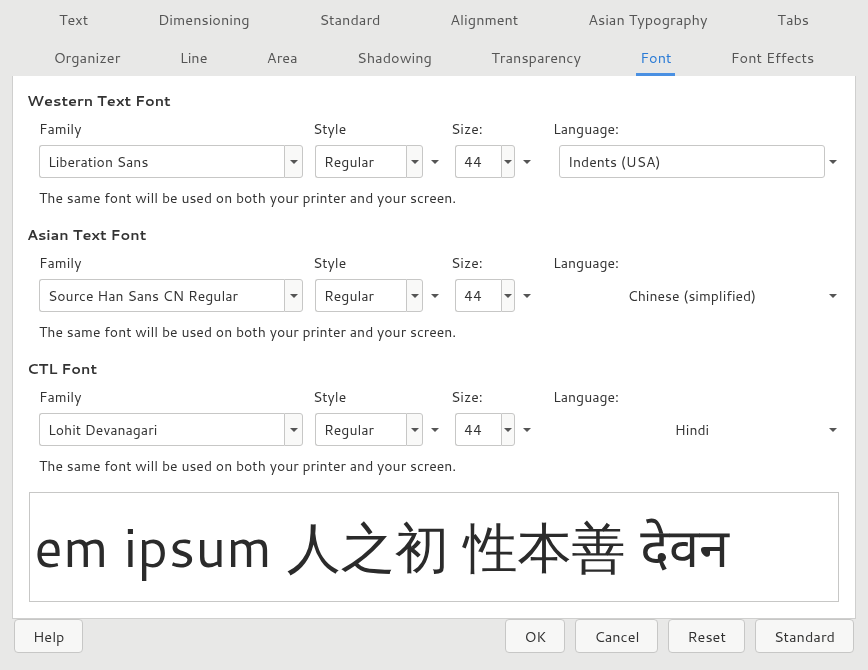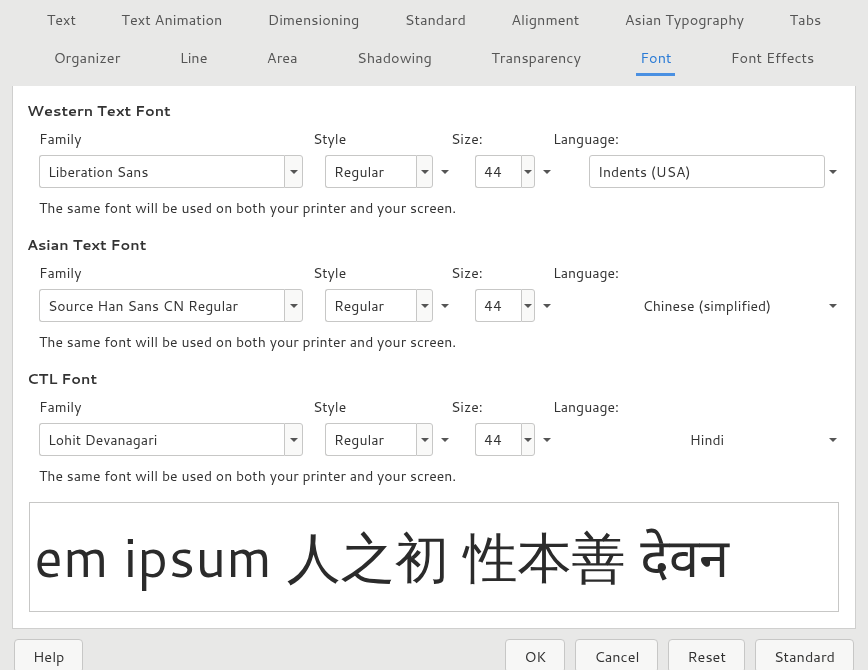--- a/index.html
+++ b/index.html
@@ -3,29 +3,29 @@
 <meta charset="utf-8">
 <style>
 * { box-sizing: border-box; margin: 0; padding: 0; font-family: "Segoe UI", "Cantarell", sans-serif; }
 html, body { width: 868px; height: 670px; background: #e8e8e7; }
 .window { width: 868px; height: 580px; display: flex; flex-direction: column; }
 .tabbar { padding: 0 12px; }
 .tabrow { display: flex; height: 38px; align-items: center; justify-content: space-around; padding: 0 12px; }
 .tab { padding: 0 12px; height: 38px; display: flex; align-items: center; color: #555; font-size: 14.5px; cursor: pointer; position: relative; }
 .tab.active { color: #2a7bd6; }
 .tab.active::after { content: ""; position: absolute; bottom: 0; left: 8px; right: 8px; height: 3px; background: #4a90e2; }
-.content { flex: 1; background: #fff; margin: 10px 12px; border: 1px solid #cfcfce; border-top: none; padding: 10px 14px 14px 14px; display: flex; flex-direction: column; }
+.content { flex: 1; background: #fff; margin: 0 12px; border: 1px solid #cfcfce; border-top: none; padding: 10px 14px 14px 14px; display: flex; flex-direction: column; }
 .section-title { font-weight: 700; font-size: 14.5px; color: #333; margin-top: 4px; margin-bottom: 8px; }
 .labels-row { display: flex; gap: 10px; margin-left: 12px; margin-bottom: 6px; }
 .labels-row .lab { font-size: 14px; color: #333; }
 .labels-row .lab.family { width: 264px; }
 .labels-row .lab.style  { width: 128px; }
 .labels-row .lab.size   { width: 92px; }
 .labels-row .lab.lang   { flex: 1; }
-.inputs-row { display: flex; gap: 22px; margin-left: 12px; margin-bottom: 10px; align-items: center; }
+.inputs-row { display: flex; gap: 12px; margin-left: 12px; margin-bottom: 10px; align-items: center; }
 .combo { display: flex; align-items: stretch; height: 33px; }
 .combo input { border: 1px solid #c7c7c6; border-right: none; border-radius: 3px 0 0 3px; padding: 0 8px; font-size: 14px; background: #fff; width: 100%; color: #333; }
 .combo .dd { width: 20px; border: 1px solid #c7c7c6; border-left: 1px solid #c7c7c6; border-radius: 0 3px 3px 0; display: flex; align-items: center; justify-content: center; background: #f9f9f8; cursor: pointer; }
 .dd svg, .dd-standalone svg { width: 10px; height: 10px; fill: #555; }
 .dd-standalone { width: 16px; height: 33px; display: flex; align-items: center; justify-content: center; cursor: pointer; }
 .col-family { width: 264px; }
 .col-style  { display:flex; align-items:center; width: 128px; gap:4px; }
 .col-style .combo { flex:1; }
 .col-size   { display:flex; align-items:center; width: 92px; gap:4px; }
 .col-size .combo { width: 60px; }
@@ -41,21 +41,20 @@
 .footer .spacer { flex: 1; }
 .footer .btn + .btn { margin-left: 10px; }
 </style>
 </head>
 <body>
 
 <div class="window">
   <div class="tabbar">
     <div class="tabrow" id="tabrow1">
         <div class="tab">Text</div>
-        <div class="tab">Text Animation</div>
         <div class="tab">Dimensioning</div>
         <div class="tab">Standard</div>
         <div class="tab">Alignment</div>
         <div class="tab">Asian Typography</div>
         <div class="tab">Tabs</div>
       </div>
     <div class="tabrow" id="tabrow2">
         <div class="tab">Organizer</div>
         <div class="tab">Line</div>
         <div class="tab">Area</div>

